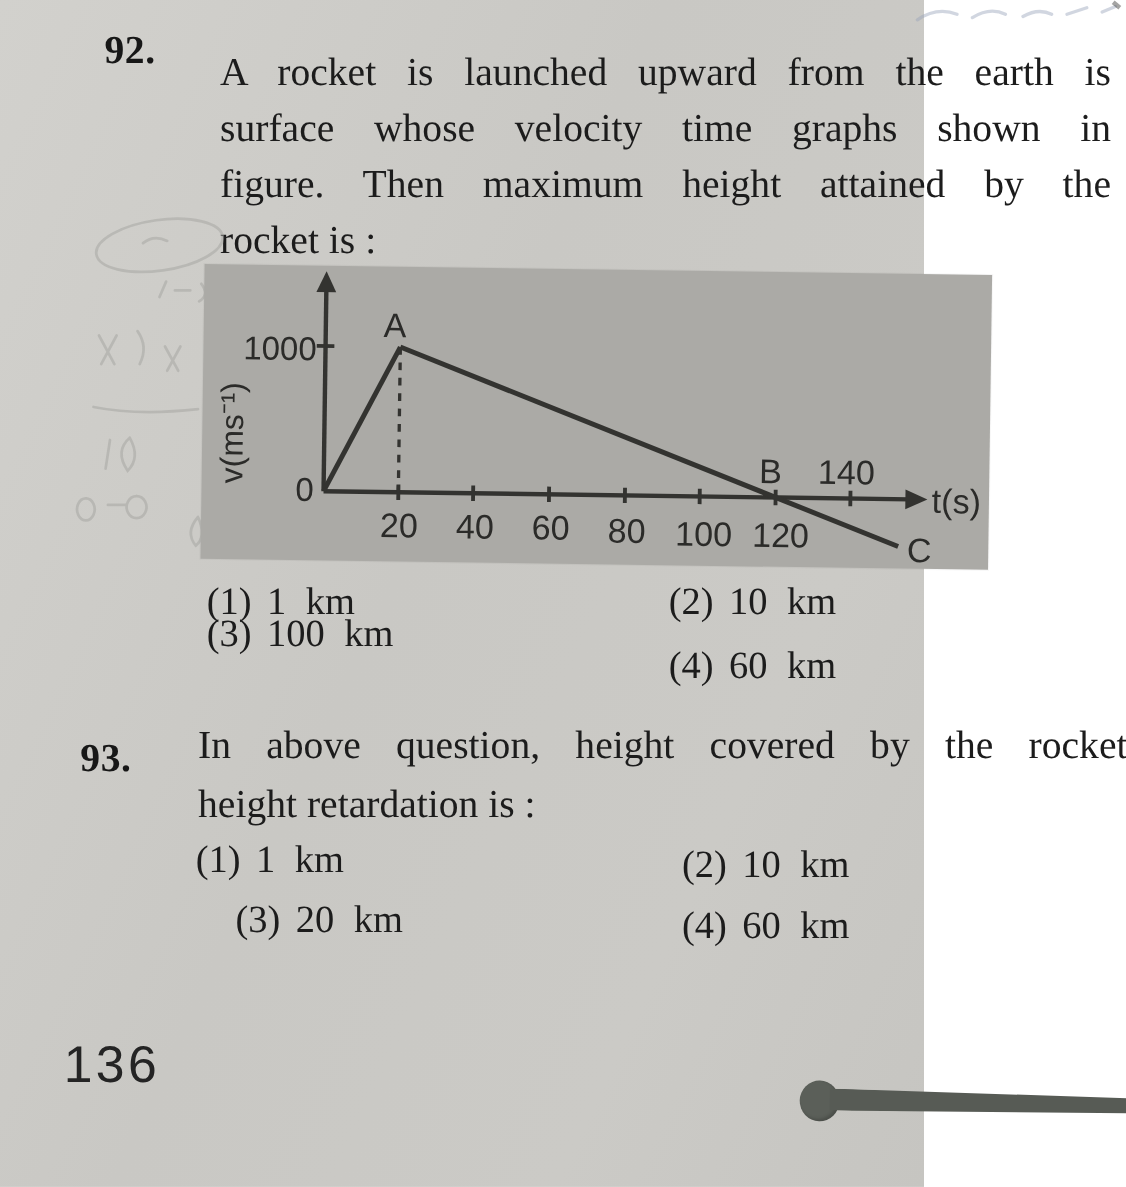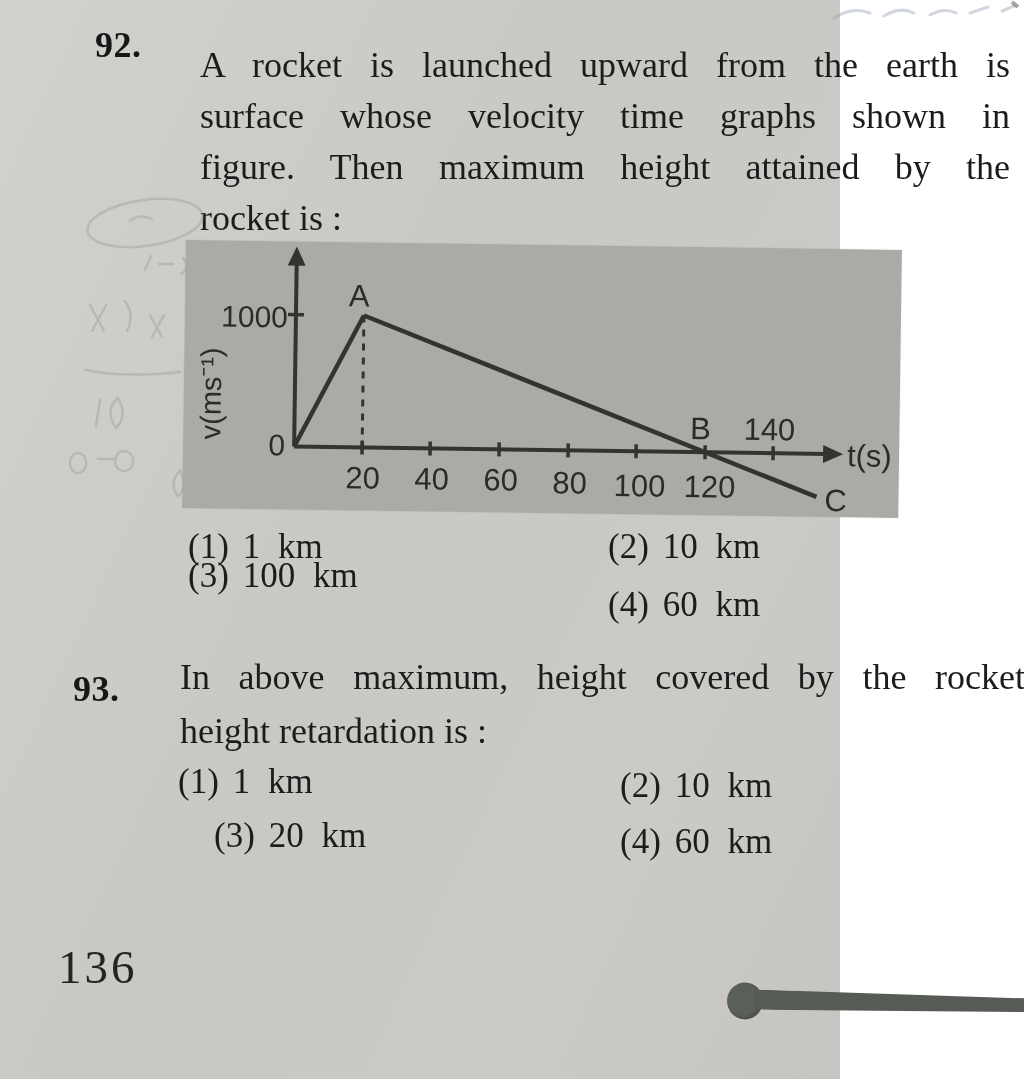--- a/index.html
+++ b/index.html
@@ -44,21 +44,21 @@
     transform-origin:top left;
     box-shadow:0 0 0 1px rgba(0,0,0,0.03);
   }
   #figure-panel svg { overflow:visible; display:block; }
   .gline { stroke:#333330; fill:none; }
   .gtext { fill:#2b2b29; font-family:"Liberation Sans", sans-serif; }
 
   
   #page-num {
     left:58px; top:940px;
-    font-family:Liberation Serif, serif;
+    font-family:Liberation Sans, sans-serif;
     font-size:47px; font-weight:500; letter-spacing:3px; color:#242424;
   }
 
   
   #handle { left:727px; top:980px; width:300px; height:42px; transform:rotate(1.2deg); transform-origin:left center; }
   #handle .knob {
     position:absolute; left:0; top:2px; width:36px; height:37px;
     background:#5b5f59; border-radius:50%;
     box-shadow:inset -2px -2px 3px rgba(0,0,0,.18);
   }
@@ -156,21 +156,21 @@
   <div class="abs option" id="q92-o3">
     <span class="opt-label">(3)</span><span class="opt-value">100 km</span>
   </div>
   <div class="abs option" id="q92-o4">
     <span class="opt-label">(4)</span><span class="opt-value">60 km</span>
   </div>
 
   <section>
     <div class="abs qnum" id="q93-num">93.</div>
     <div class="abs qtext" id="q93-text">
-      <span class="qline jl">In above maximum, height covered by the rocket</span>
+      <span class="qline jl">In above question, height covered by the rocket</span>
       <span class="qline">height retardation is :</span>
     </div>
   </section>
 
   <div class="abs option" id="q93-o1">
     <span class="opt-label">(1)</span><span class="opt-value">1 km</span>
   </div>
   <div class="abs option" id="q93-o2">
     <span class="opt-label">(2)</span><span class="opt-value">10 km</span>
   </div>

